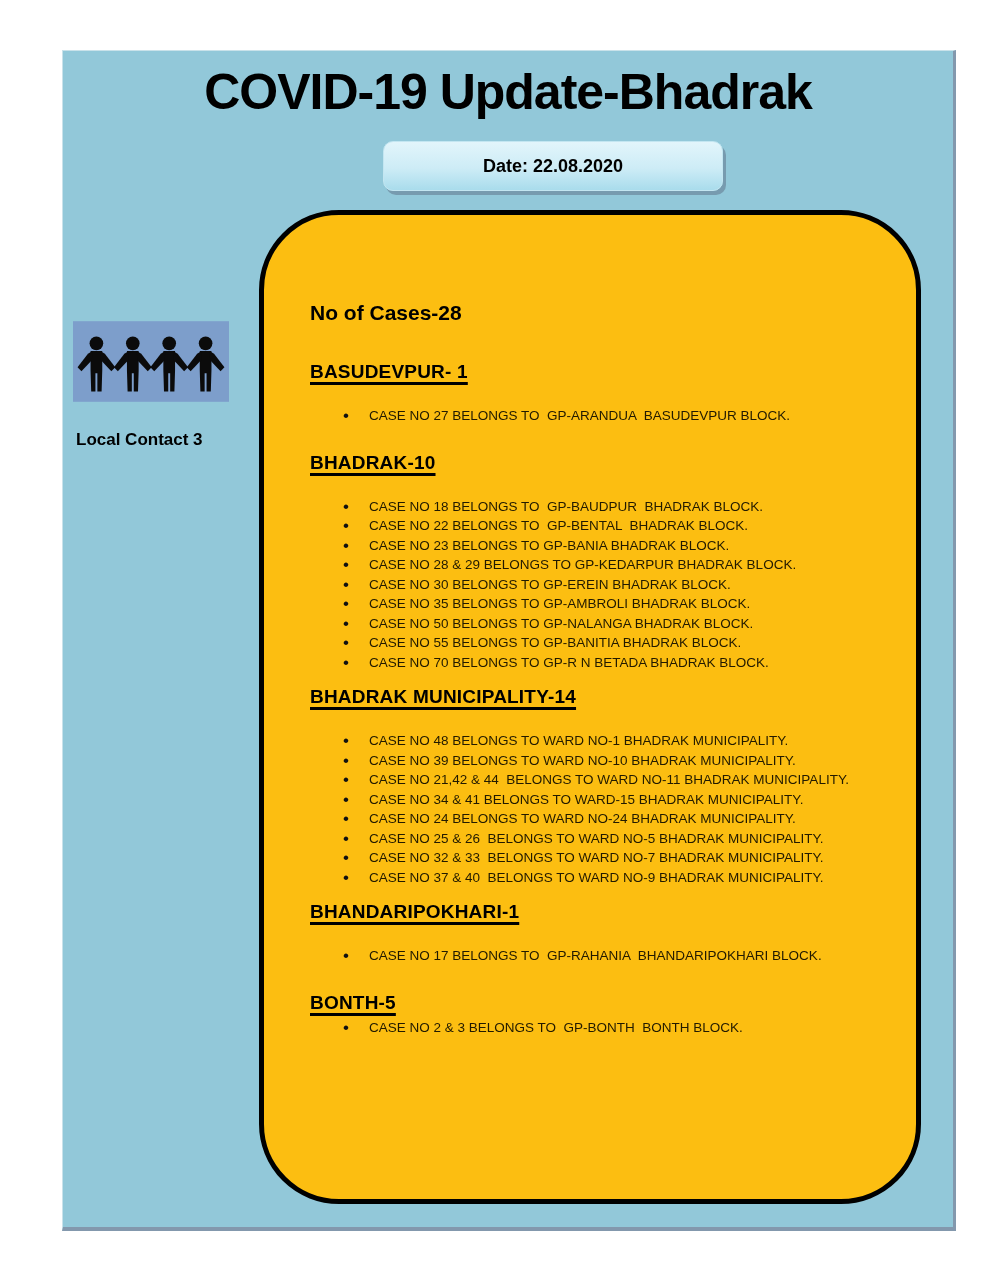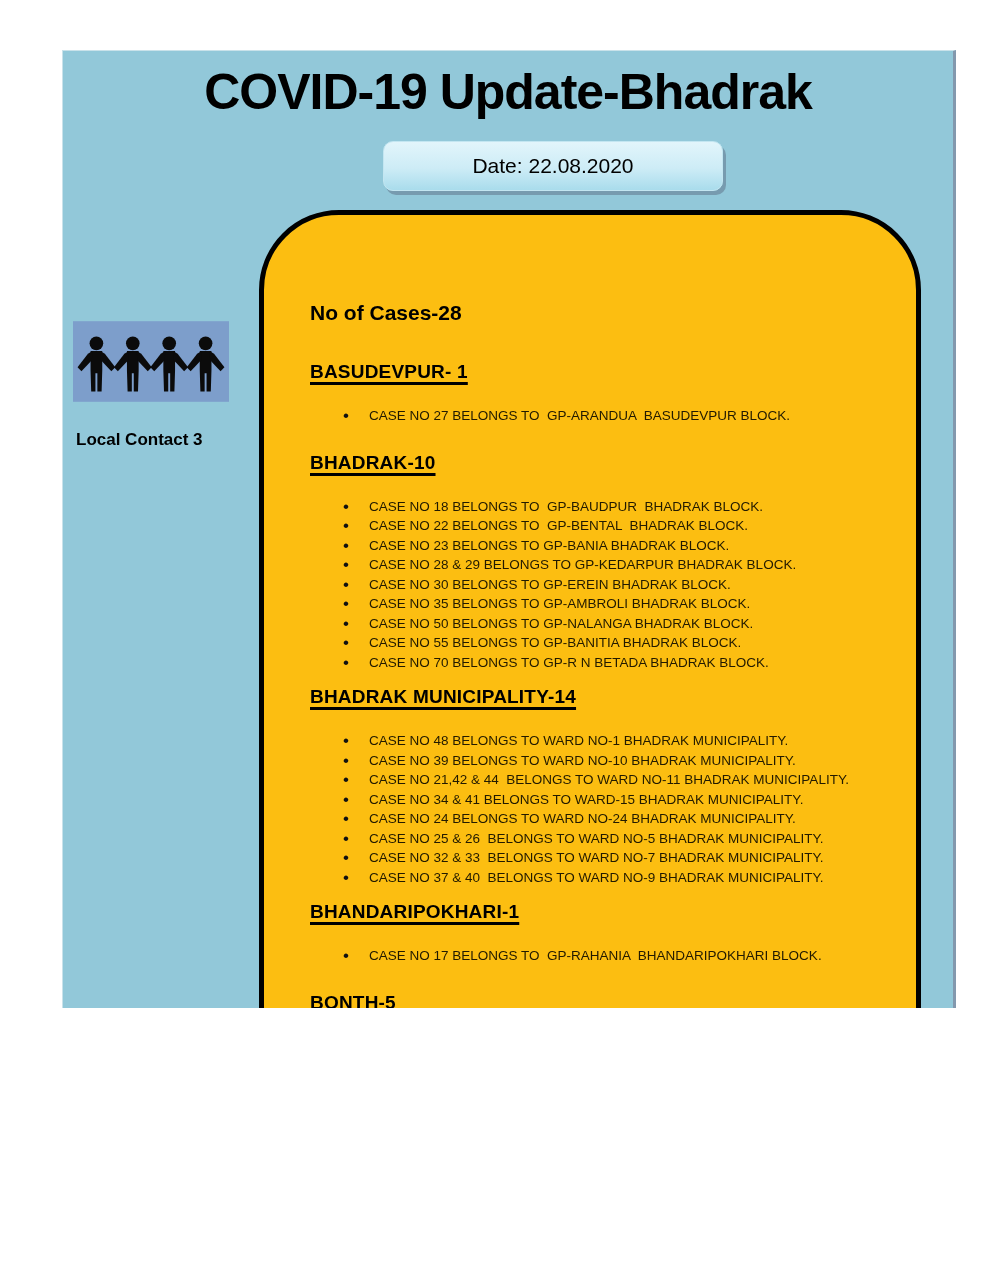--- a/index.html
+++ b/index.html
@@ -12,21 +12,21 @@
   }
   * { margin: 0; padding: 0; box-sizing: border-box; }
   html, body { background: #ffffff; }
   body {
     font-family: "Liberation Sans", "DejaVu Sans", sans-serif;
     color: #000;
   }
   .page {
     position: relative;
     width: 989px;
-    height: 1008px;
+    height: 1280px;
     background: #ffffff;
     overflow: hidden;
   }
   .panel {
     position: absolute;
     left: 62px;
     top: 50px;
     width: 894px;
     height: 1181px;
     background: var(--panel-blue, #92c8d9);
@@ -54,22 +54,22 @@
     height: 50px;
     border-radius: 10px;
     background: linear-gradient(to bottom, var(--date-top, #e2f5fb) 0%, #cdecf6 55%, var(--date-bottom, #a9dcec) 100%);
     border: 1px solid #c3e6f1;
     box-shadow: 3px 4px 0 rgba(110, 140, 160, 0.75);
     display: flex;
     align-items: center;
     justify-content: center;
   }
   .date-text {
-    font-size: 21px;
-    font-weight: normal;
+    font-size: 18px;
+    font-weight: bold;
   }
   .contact-card {
     position: absolute;
     left: 10px;
     top: 262px;
     width: 156px;
     height: 97px;
   }
   .people-svg { width: 100%; height: 100%; display: block; }
   .people-bg { fill: var(--icon-blue, #7d9ecb); }

